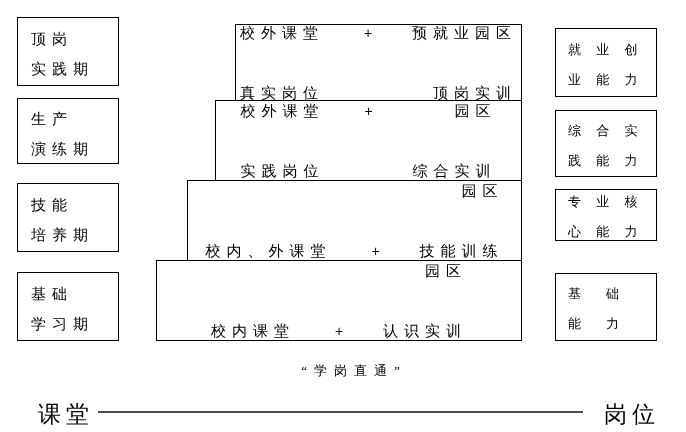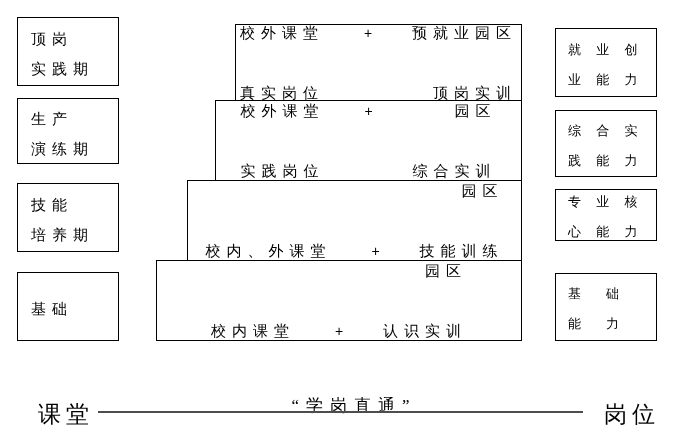--- a/index.html
+++ b/index.html
@@ -87,23 +87,22 @@
     font-family: "Liberation Sans", "DejaVu Sans", sans-serif;
   }
 
   
   .caption {
     position: absolute;
     left: 193px;
     top: 362px;
     width: 322px;
     text-align: center;
-    font-size: 17px;
+    font-size: 13px;
     letter-spacing: 7px;
-    margin-top: 32px;
   }
 
   
   .axis-label {
     position: absolute;
     top: 399px;
     font-size: 23px;
     letter-spacing: 5px;
   }
   .axis-left  { left: 38px; }
@@ -129,20 +128,21 @@
   <div class="box lbox l2">
     <div>生产</div>
     <div>演练期</div>
   </div>
   <div class="box lbox l3">
     <div>技能</div>
     <div>培养期</div>
   </div>
   <div class="box lbox l4">
     <div>基础</div>
+    <div>学习期</div>
   </div>
 
   <div class="box cbox c1">
     <div class="cgrid">
       <span>校外课堂</span>
       <span class="plus">+</span>
       <span>预就业园区</span>
       <span>真实岗位</span>
       <span class="plus"></span>
       <span>顶岗实训</span>

